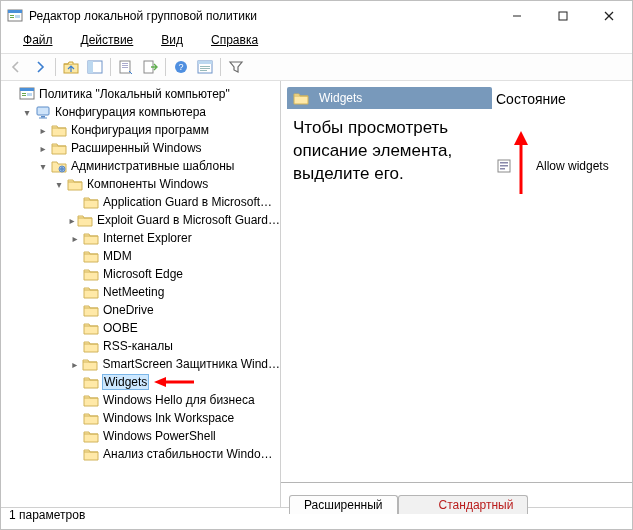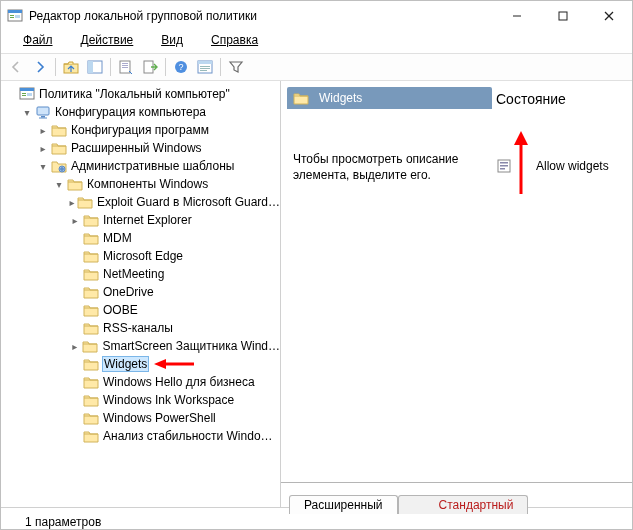--- a/index.html
+++ b/index.html
@@ -32,31 +32,31 @@
   .node { display: flex; align-items: center; height: 18px; }
   .exp { width: 12px; height: 12px; display:flex; align-items:center; justify-content:center; color:#6b6b6b; font-size:10px; margin-right:2px;}
   .ico { width: 16px; height: 16px; margin-right: 4px; display:flex; align-items:center; justify-content:center;}
   .lbl { font-size: 12px; }
   .node.selected .lbl { background:#cde8ff; outline:1px solid #7bb6e8; padding:0 1px; }
 
   .detail-pane { flex:1; display:flex; flex-direction:column; min-width:0; }
   .detail-top { flex:1; padding:6px; display:flex; gap:4px; min-height:0; overflow:hidden; }
   .folder-header { background:#7899bb; color:#fff; display:flex; align-items:center; padding:2px 6px; font-size:12px; gap:6px; height:22px; border-radius:2px 2px 0 0; }
   .left-col { flex: 1; display:flex; flex-direction:column; }
-  .desc { padding: 8px 6px; font-size:12px; line-height:1.35;margin-top:34px; }
+  .desc { padding: 8px 6px; font-size:17px; line-height:1.35; }
   .right-col { width:130px; padding-top: 0; position:relative; }
   .right-col .hdr { font-size:14px; padding:4px 0 2px 0;}
   .setting-row { display:flex; align-items:center; gap:20px; font-size:12px; padding:1px 0;margin-top:48px; }
 
   .tabs-row { height:24px; display:flex; align-items:flex-end; padding-left:8px; gap:0; }
   .tab { border:1px solid #b5b5b5; border-bottom:none; border-radius:3px 3px 0 0; padding:2px 14px; font-size:12px; background:#fdfdfd; position:relative; top:7px;}
   .tab.inactive { background:#f1f1f1; color:#b91c1c;padding-left:40px; }
   .tabs-line { height:1px; background:#b5b5b5; }
 
-  .statusbar { height:22px; border-top:1px solid #d0d0d0; display:flex; align-items:flex-end; padding:0 24px; font-size:12px; }
+  .statusbar { height:22px; border-top:1px solid #d0d0d0; display:flex; align-items:flex-start; padding:0 8px; font-size:12px; }
 
   .arrow { position:absolute; pointer-events:none; }
 </style>
 </head>
 <body>
 
 <div class="window">
 
   <div class="titlebar">
     <span class="icon">
@@ -236,20 +236,32 @@
                               <svg width="16" height="16" viewBox="0 0 16 16">
                                 <path d="M1 4 h5 l1 2 h8 v8 h-14 z" fill="#ffe9a8" stroke="#d1b35a"></path>
                                 <path d="M1 6 h14" stroke="#d1b35a"></path>
                               </svg>
                             </span>
                             <span class="lbl">Компоненты Windows</span>
                           </div>
                           <ul>
                             <li>
                               <div class="node">
+                                <span class="exp"></span>
+                                <span class="ico">
+                                  <svg width="16" height="16" viewBox="0 0 16 16">
+                                    <path d="M1 4 h5 l1 2 h8 v8 h-14 z" fill="#ffe9a8" stroke="#d1b35a"></path>
+                                    <path d="M1 6 h14" stroke="#d1b35a"></path>
+                                  </svg>
+                                </span>
+                                <span class="lbl">Application Guard в Microsoft…</span>
+                              </div>
+                            </li>
+                            <li>
+                              <div class="node">
                                 <span class="exp">▸</span>
                                 <span class="ico">
                                   <svg width="16" height="16" viewBox="0 0 16 16">
                                     <path d="M1 4 h5 l1 2 h8 v8 h-14 z" fill="#ffe9a8" stroke="#d1b35a"></path>
                                     <path d="M1 6 h14" stroke="#d1b35a"></path>
                                   </svg>
                                 </span>
                                 <span class="lbl">Exploit Guard в Microsoft Guard…</span>
                               </div>
                             </li>

